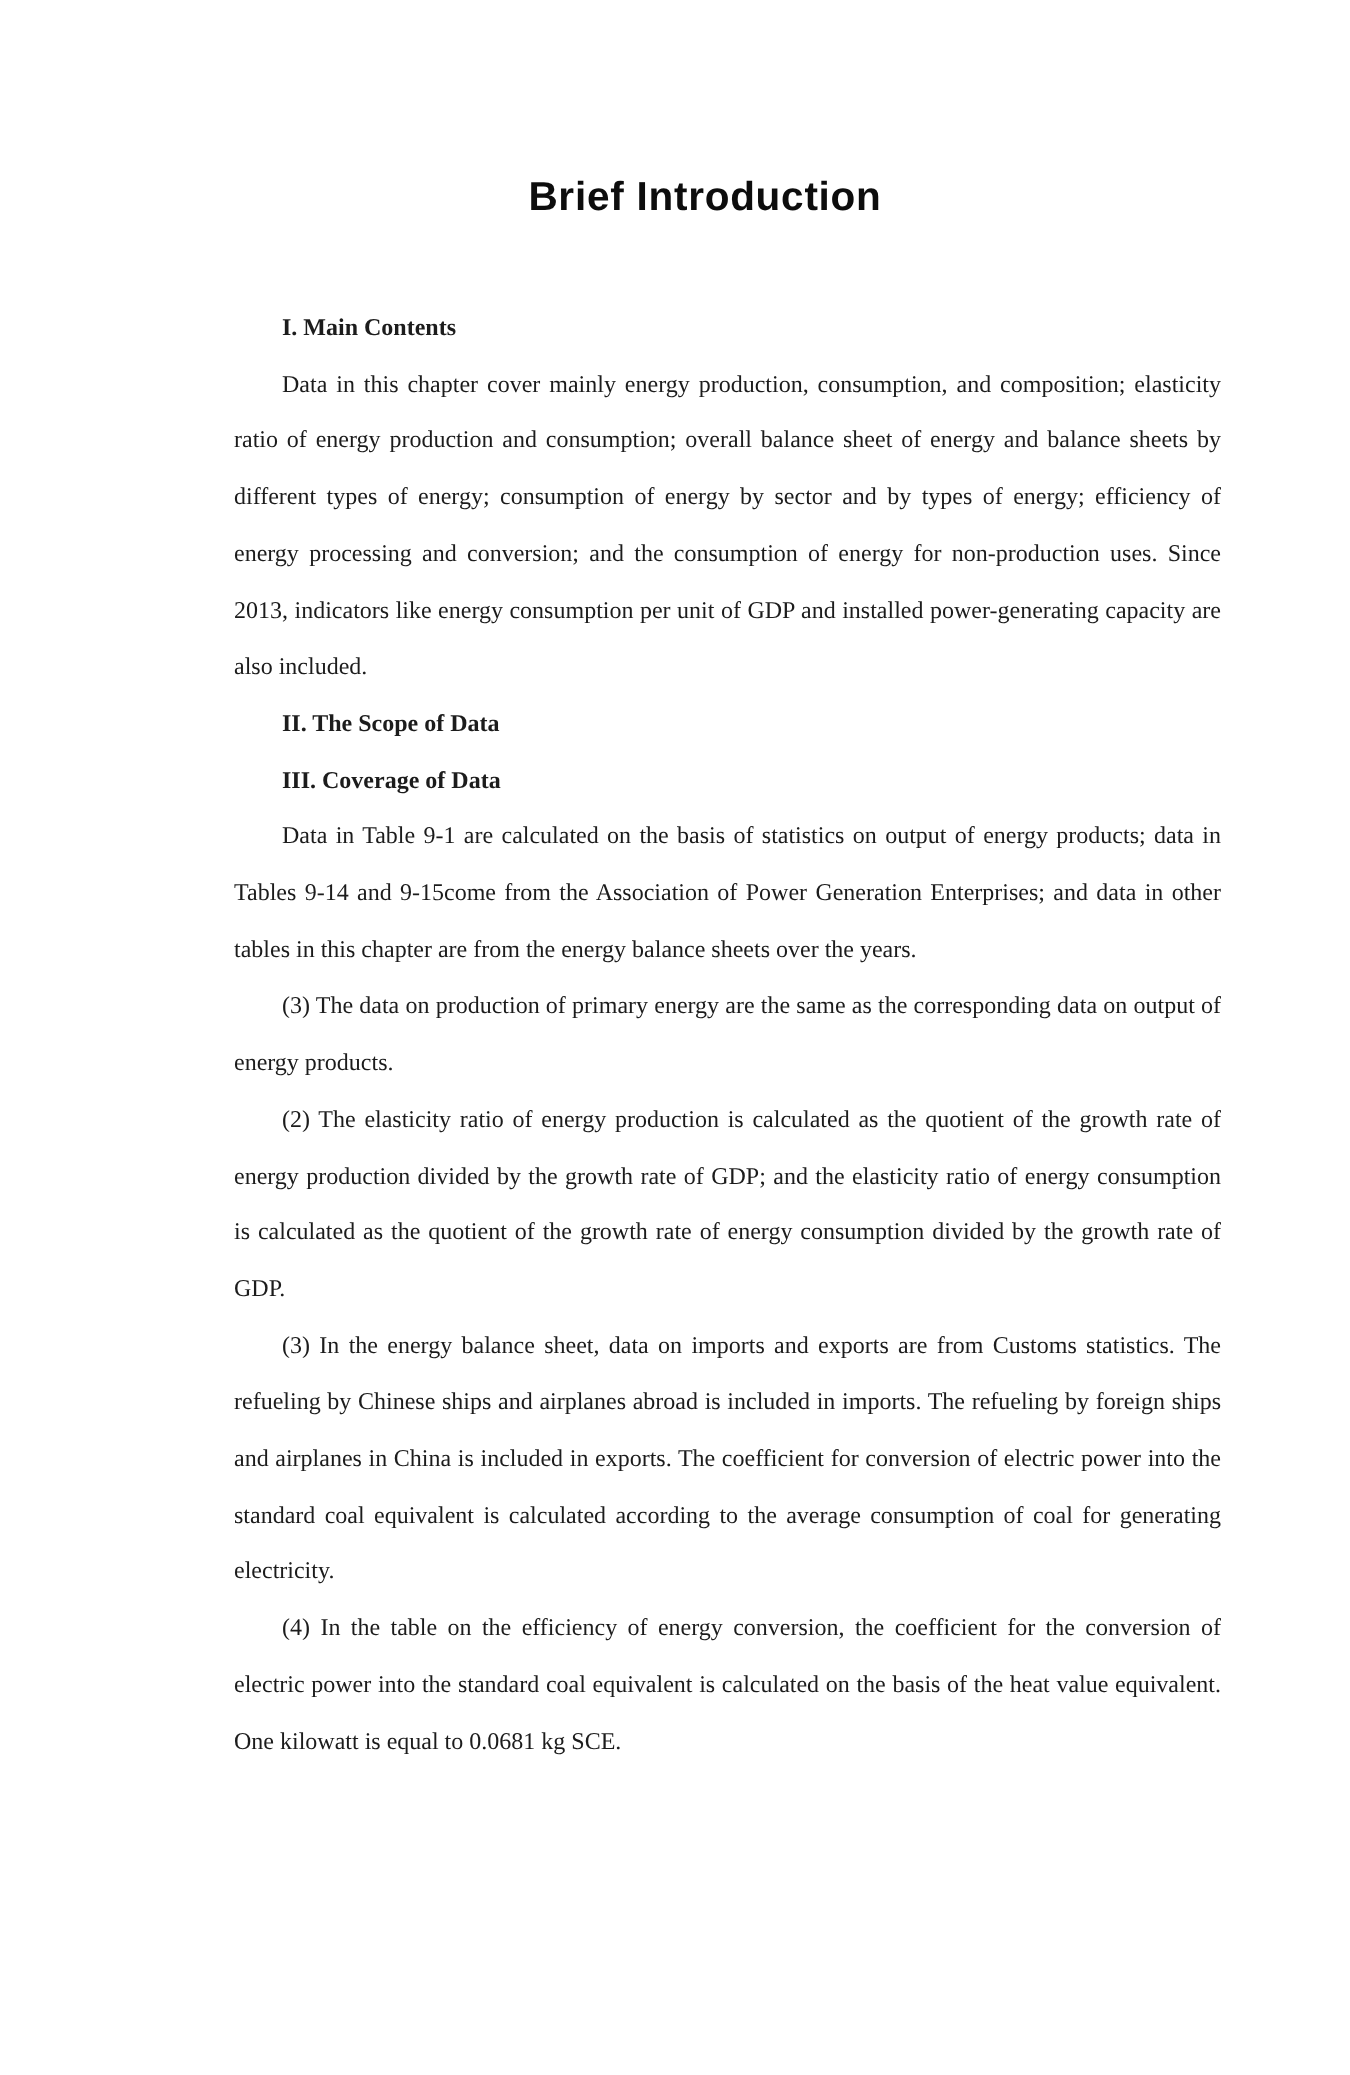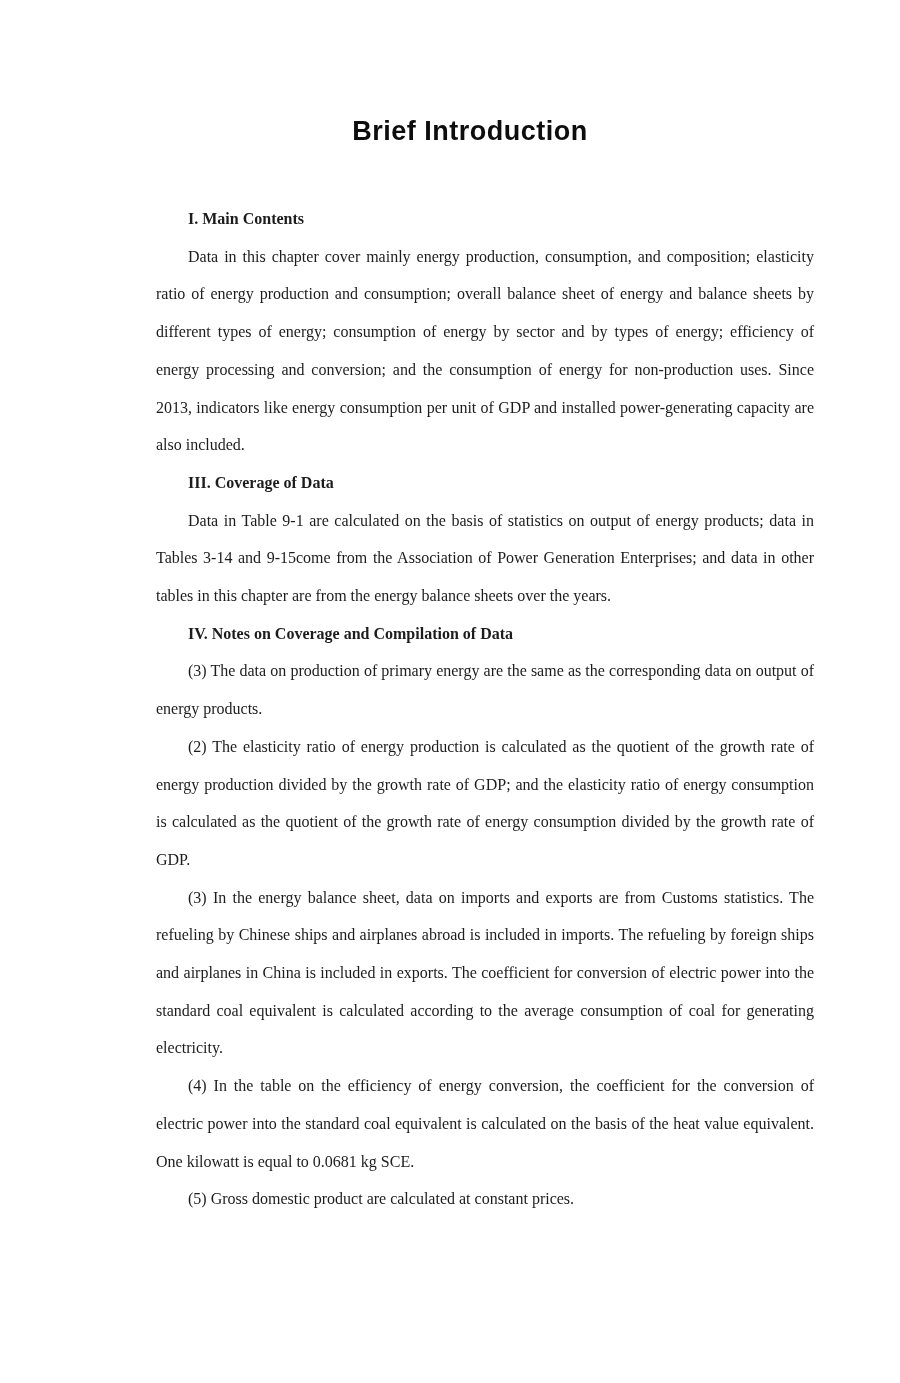--- a/index.html
+++ b/index.html
@@ -51,30 +51,29 @@
   <div class="doc-title">Brief Introduction</div>
 
   <div class="body-text">
 
     <div>
       <p class="section-heading">I. Main Contents</p>
       <p class="para">Data in this chapter cover mainly energy production, consumption, and composition; elasticity ratio of energy production and consumption; overall balance sheet of energy and balance sheets by different types of energy; consumption of energy by sector and by types of energy; efficiency of energy processing and conversion; and the consumption of energy for non-production uses. Since 2013, indicators like energy consumption per unit of GDP and installed power-generating capacity are also included.</p>
     </div>
 
     <div>
+      <p class="section-heading">II. The Scope of Data</p>
     </div>
 
     <div>
       <p class="section-heading">III. Coverage of Data</p>
-      <p class="para">Data in Table 9-1 are calculated on the basis of statistics on output of energy products; data in Tables 3-14 and 9-15come from the Association of Power Generation Enterprises; and data in other tables in this chapter are from the energy balance sheets over the years.</p>
+      <p class="para">Data in Table 9-1 are calculated on the basis of statistics on output of energy products; data in Tables 9-14 and 9-15come from the Association of Power Generation Enterprises; and data in other tables in this chapter are from the energy balance sheets over the years.</p>
     </div>
 
     <div>
-      <p class="section-heading">IV. Notes on Coverage and Compilation of Data</p>
       <p class="para">(3) The data on production of primary energy are the same as the corresponding data on output of energy products.</p>
       <p class="para">(2) The elasticity ratio of energy production is calculated as the quotient of the growth rate of energy production divided by the growth rate of GDP; and the elasticity ratio of energy consumption is calculated as the quotient of the growth rate of energy consumption divided by the growth rate of GDP.</p>
       <p class="para">(3) In the energy balance sheet, data on imports and exports are from Customs statistics. The refueling by Chinese ships and airplanes abroad is included in imports. The refueling by foreign ships and airplanes in China is included in exports. The coefficient for conversion of electric power into the standard coal equivalent is calculated according to the average consumption of coal for generating electricity.</p>
       <p class="para">(4) In the table on the efficiency of energy conversion, the coefficient for the conversion of electric power into the standard coal equivalent is calculated on the basis of the heat value equivalent. One kilowatt is equal to 0.0681 kg SCE.</p>
-      <p class="para">(5) Gross domestic product are calculated at constant prices.</p>
     </div>
 
   </div>
 </div>
 
 </body></html>

